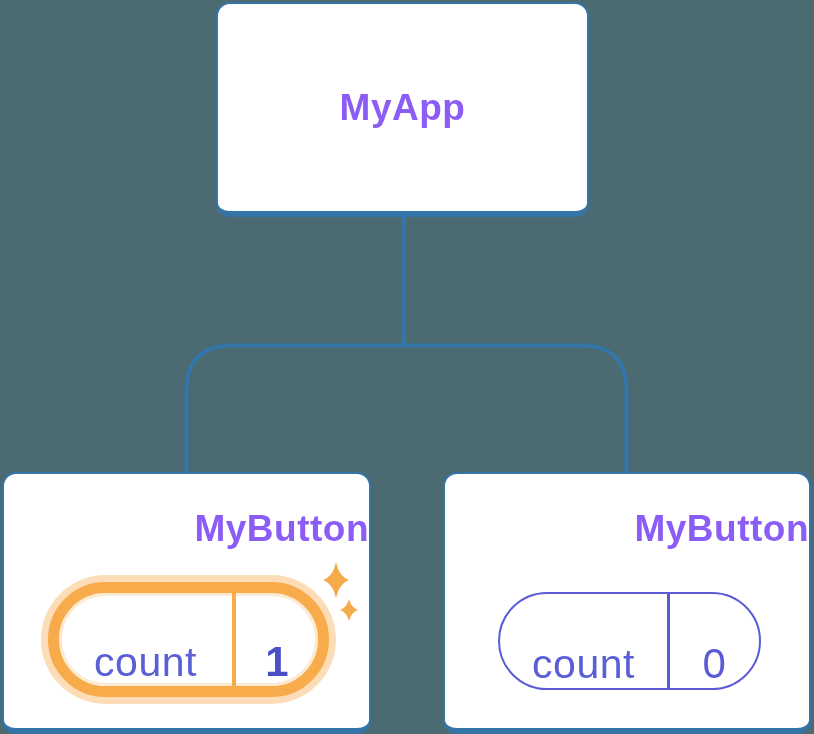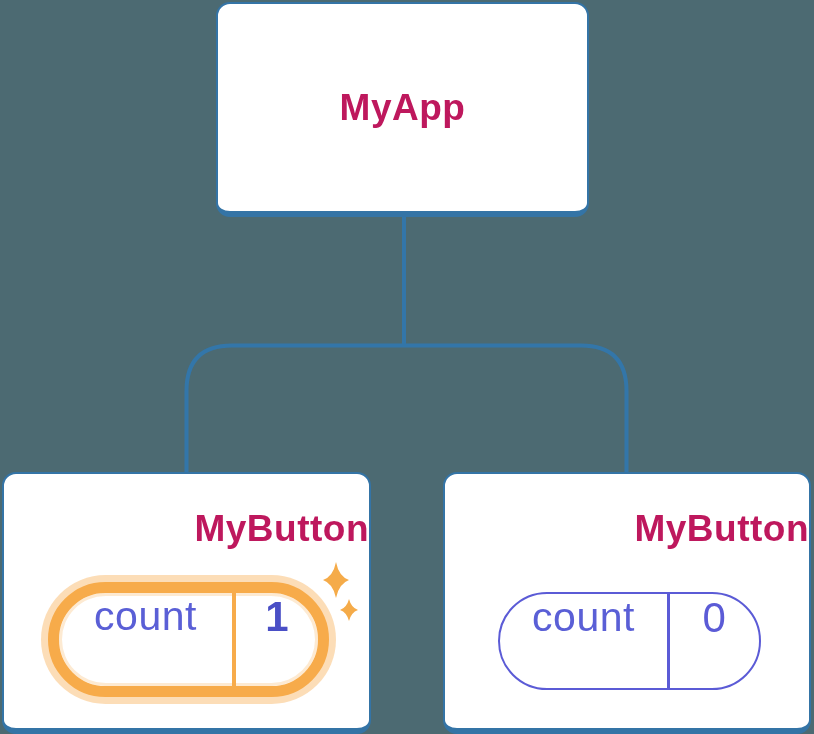--- a/index.html
+++ b/index.html
@@ -32,38 +32,38 @@
   .node-root {
     left: 216px; top: 2px;
     width: 373px; height: 215px;
     display: flex;
     align-items: center;
     justify-content: center;
   }
   .node-child-left  { left: 2px;   top: 472px; width: 369px; height: 262px; }
   .node-child-right { left: 443px; top: 472px; width: 368px; height: 262px; }
   .node-title {
-    color: #be185d;
+    color: #8b5cf6;
     font-size: 37px;
     font-weight: 700;
     letter-spacing: 0.5px;
   }
   .child-title {
     position: absolute;
     left: 0; top: 34px;
     width: 100%;
     text-align: right;
   }
   .pill {
     position: absolute;
     box-sizing: border-box;
     background: #ffffff;
     border-radius: 999px;
     display: flex;
-    align-items: flex-start;
+    align-items: flex-end;
     overflow: hidden;
   }
   .pill-highlight {
     left: 44px; top: 108px;
     width: 281px; height: 115px;
     border: 11px solid #F7AB4A;
     box-shadow: 0 0 0 7px rgba(247, 171, 74, 0.40),
                 inset 0 0 0 3px rgba(247, 171, 74, 0.25);
   }
   .pill-plain {

